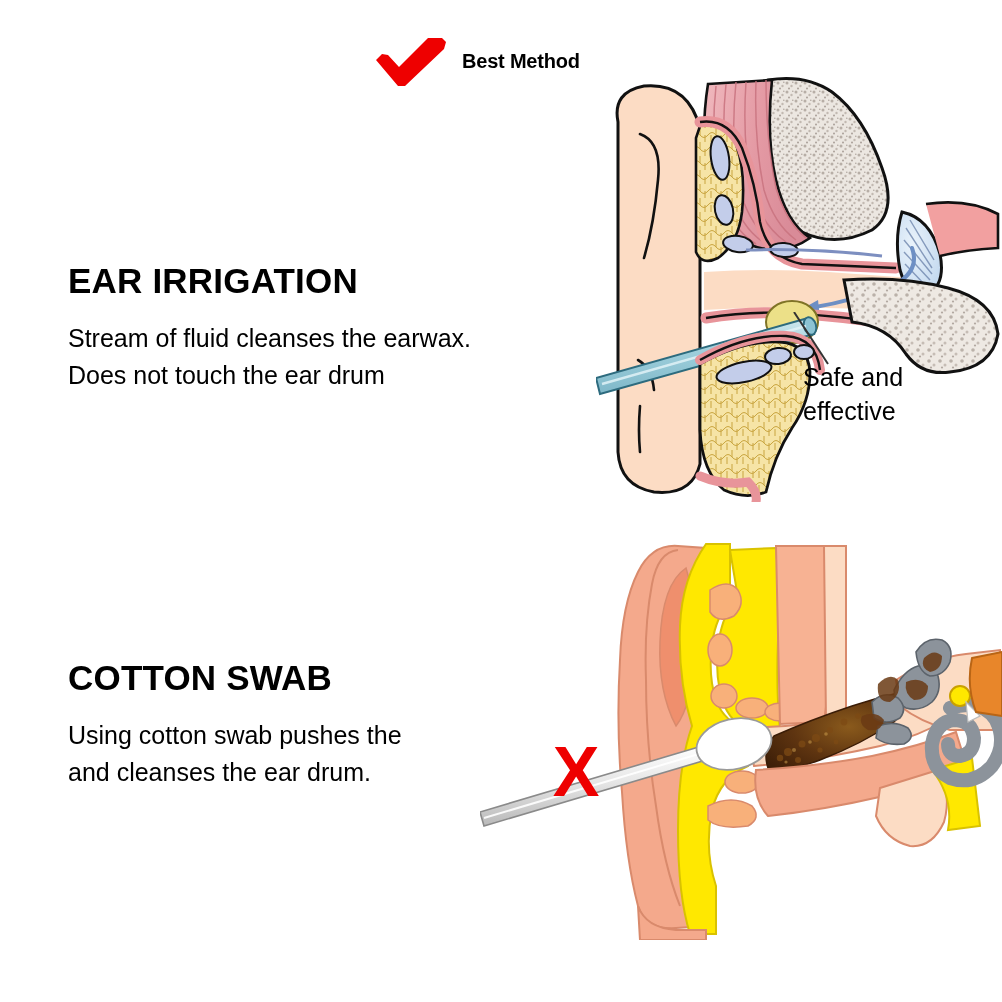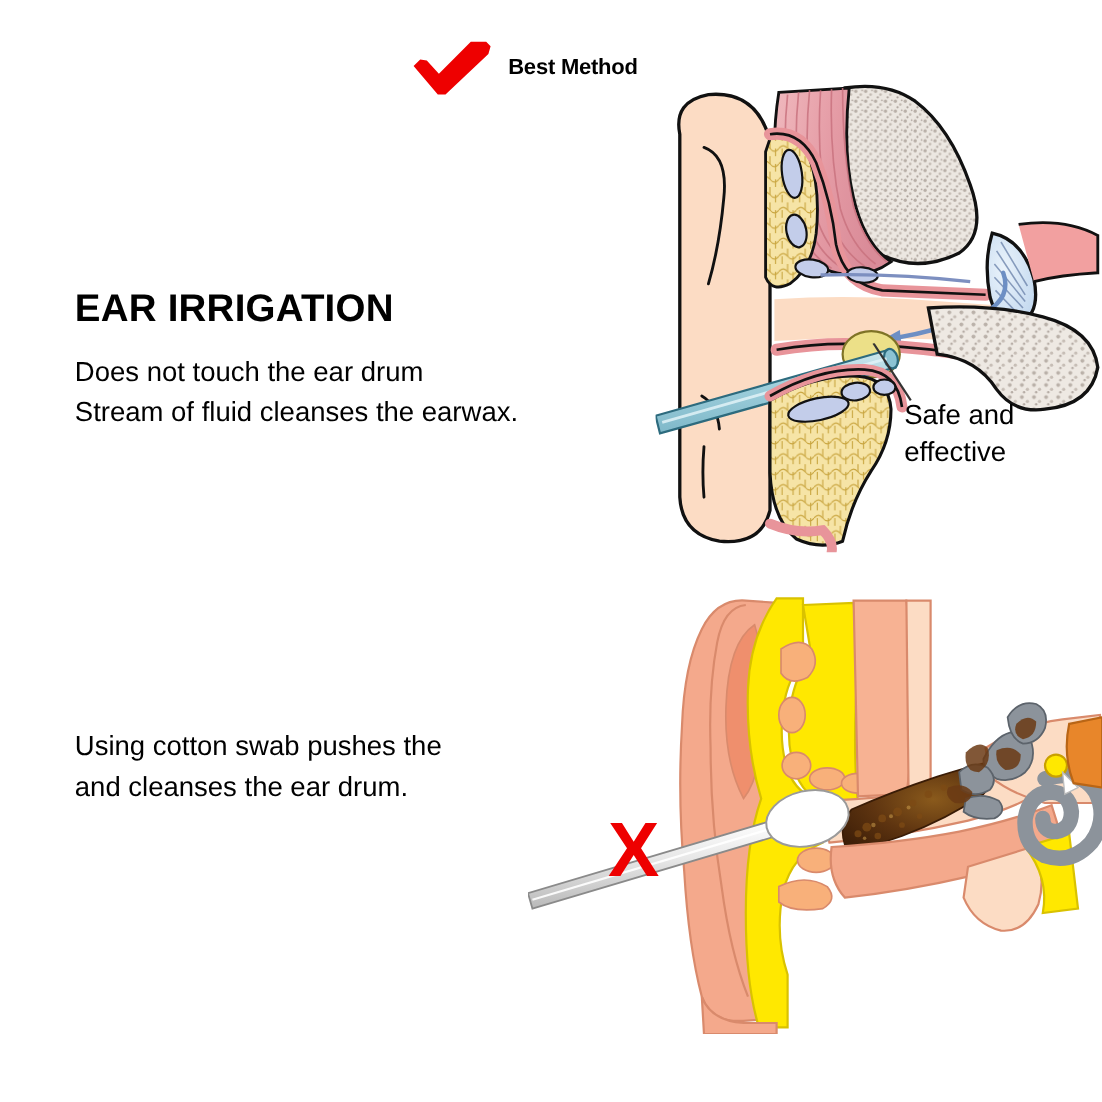--- a/index.html
+++ b/index.html
@@ -66,21 +66,21 @@
     white-space: nowrap;
     font-weight: normal;
   }
 
   #irrigation-text { left: 68px; top: 246px; margin-top: 17px; }
   #swab-text       { left: 68px; top: 660px; }
 
   
   .annotation {
     position: absolute;
-    left: 822px;
+    left: 803px;
     top: 360px;
     font-size: 25px;
     line-height: 1.36;
   }
   .annotation .ann-line { white-space: nowrap; }
 
   .leader-line {
     position: absolute;
     left: 790px;
     top: 312px;
@@ -121,25 +121,26 @@
     <span class="check-wrap">
       <svg viewBox="0 0 80 52" xmlns="http://www.w3.org/2000/svg">
         <path d="M4 24 L10 18 L16 19 L27 31 L56 2 L70 2 L74 6 L72 13 L33 50 L26 50 Z" fill="#ee0000"></path>
       </svg>
     </span>
     <span class="badge-label">Best Method</span>
   </div>
 
   <div class="section-text" id="irrigation-text">
     <div class="heading">EAR IRRIGATION</div>
+    <div class="body-line">Stream of fluid cleanses the earwax.</div>
     <div class="body-line">Does not touch the ear drum</div>
-    <div class="body-line">Stream of fluid cleanses the earwax.</div>
   </div>
 
   <div class="section-text" id="swab-text">
+    <div class="heading">COTTON SWAB</div>
     <div class="body-line">Using cotton swab pushes the</div>
     <div class="body-line">and cleanses the ear drum.</div>
   </div>
 
   <div class="figure" id="fig-irrigation">
     <svg viewBox="0 0 406 430" xmlns="http://www.w3.org/2000/svg">
       <defs>
         <pattern id="bonespeck" width="9" height="9" patternUnits="userSpaceOnUse">
           <rect width="9" height="9" fill="#ece7e1"></rect>
           <circle cx="2" cy="2" r="1.5" fill="#b7aea6"></circle>

